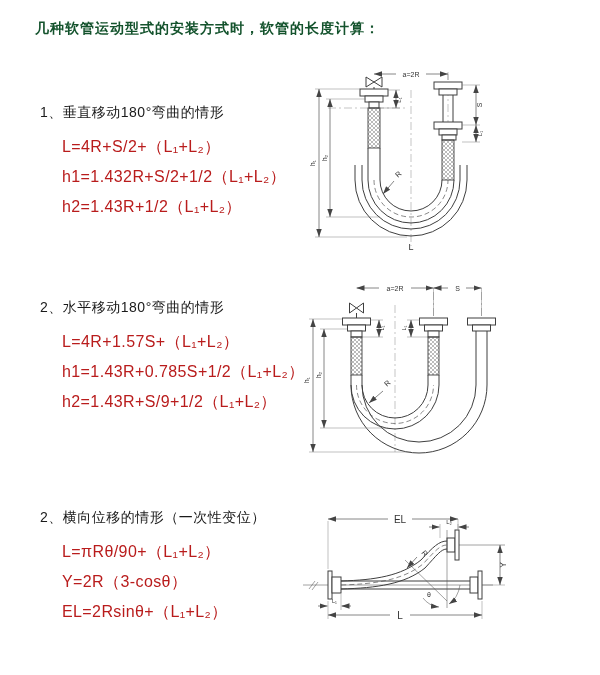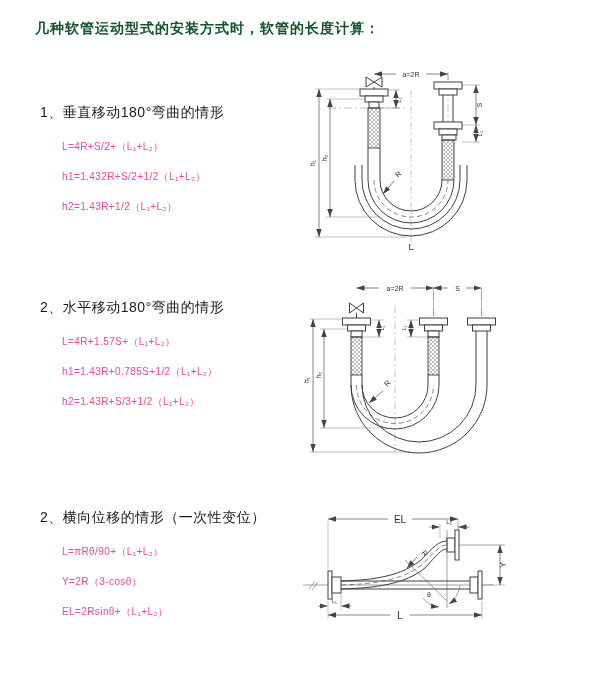--- a/index.html
+++ b/index.html
@@ -10,21 +10,21 @@
     box-shadow:0 0 4px rgba(0,0,0,.2);
   }
   .title{
     position:absolute;left:35px;top:20px;font-size:14px;font-weight:700;
     letter-spacing:1px;color:#14532d;font-family:Liberation Serif, serif;
   }
   .section{position:absolute;left:40px;}
   .sec1{top:104px;} .sec2{top:299px;} .sec3{top:509px;}
   .heading{font-size:14px;font-weight:400;letter-spacing:.5px;color:#1a1a1a;height:20px;}
   .formulas{margin-top:8px;padding-left:22px;}
-  .fline{height:30px;line-height:30px;font-size:10px;letter-spacing:.4px;color:#ec4899;white-space:nowrap;}
+  .fline{height:30px;line-height:30px;font-size:16px;letter-spacing:.4px;color:#b91c1c;white-space:nowrap;}
   .diag{position:absolute;}
   .d1{left:310px;top:68px;}
   .d2{left:303px;top:280px;}
   .d3{left:295px;top:500px;}
   svg .hose{stroke:#3f3f3f;stroke-width:1;fill:none;}
   svg .hosef{stroke:#3f3f3f;stroke-width:1;fill:#fff;}
   svg .braid{stroke:#3f3f3f;stroke-width:.9;}
   svg .dim{stroke:#444;stroke-width:.65;fill:none;}
   svg .ext{stroke:#777;stroke-width:.45;fill:none;}
   svg .thin{stroke:#555;stroke-width:.55;fill:none;}
@@ -46,21 +46,21 @@
       <div class="fline">h1=1.432R+S/2+1/2（L₁+L₂）</div>
       <div class="fline">h2=1.43R+1/2（L₁+L₂）</div>
     </div>
   </div>
 
   <div class="section sec2">
     <div class="heading">2、水平移动180°弯曲的情形</div>
     <div class="formulas">
       <div class="fline">L=4R+1.57S+（L₁+L₂）</div>
       <div class="fline">h1=1.43R+0.785S+1/2（L₁+L₂）</div>
-      <div class="fline">h2=1.43R+S/3+1/2（L₁+L₂）</div>
+      <div class="fline">h2=1.43R+S/9+1/2（L₁+L₂）</div>
     </div>
   </div>
 
   <div class="section sec3">
     <div class="heading">2、横向位移的情形（一次性变位）</div>
     <div class="formulas">
       <div class="fline">L=πRθ/90+（L₁+L₂）</div>
       <div class="fline">Y=2R（3-cosθ）</div>
       <div class="fline">EL=2Rsinθ+（L₁+L₂）</div>
     </div>

